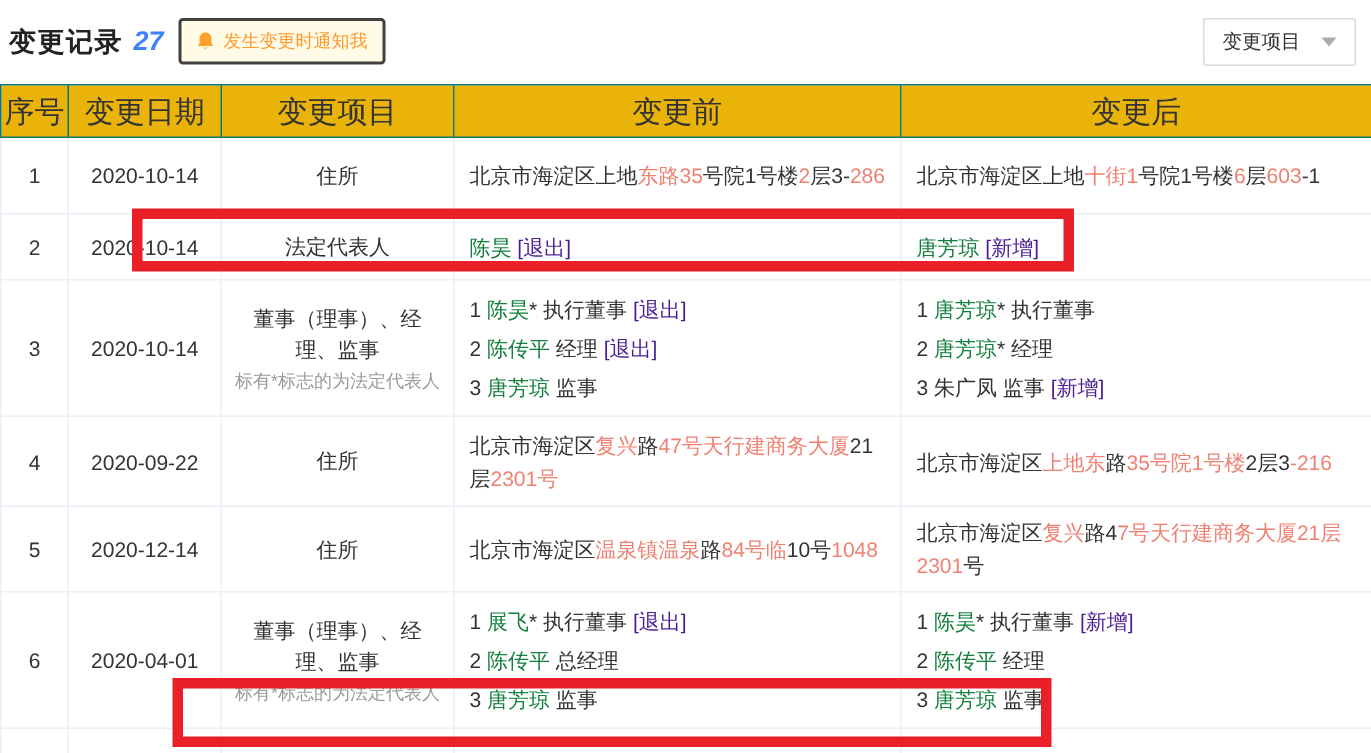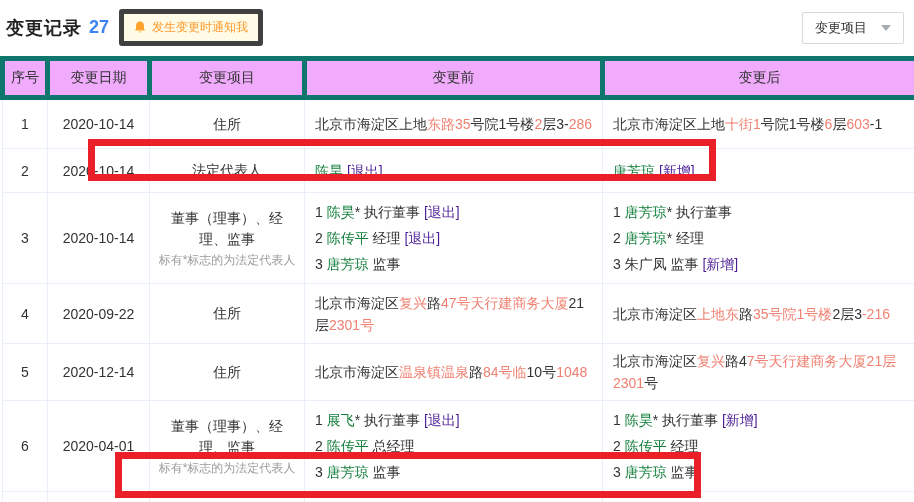--- a/index.html
+++ b/index.html
@@ -4,38 +4,38 @@
 <style>
   html,body{margin:0;padding:0;background:#fff;}
   .page{position:relative;width:914px;height:502px;background:#fff;overflow:hidden;
         font-family:"Liberation Sans","DejaVu Sans",sans-serif;color:#333;}
 
   
   .topbar{display:flex;align-items:center;justify-content:space-between;
           padding:11px 10px 0 6px;height:44px;box-sizing:border-box;}
   .t-left{display:flex;align-items:center;gap:10px;text-align:center;}
   .pg-title{font-size:18px;font-weight:bold;color:#222;letter-spacing:1px;}
-  .pg-count{font-size:18px;font-weight:bold;color:#3e82f7;margin-left:-3px;}
+  .pg-count{font-size:18px;font-weight:bold;color:#3e82f7;margin-left:-3px;font-style:italic;}
   .notify-btn{display:inline-flex;align-items:center;gap:6px;background:#fffbe6;
-          border:5px solid #404040;border-radius:3px;padding:5px 10px;
+          border:2px solid #404040;border-radius:3px;padding:5px 10px;
           font-size:12px;color:#ff9a2e;cursor:pointer;white-space:nowrap;}
   .t-right{display:flex;align-items:center;gap:18px;}
   .filter-dd{display:flex;align-items:center;gap:14px;border:1px solid #d9d9d9;
           border-radius:2px;background:#fff;padding:6px 12px;font-size:13px;
           color:#333;cursor:pointer;white-space:nowrap;}
   .caret{width:0;height:0;border-left:5px solid transparent;border-right:5px solid transparent;
           border-top:6px solid #a7adb5;}
   .logo{display:flex;align-items:center;gap:5px;}
   .logo-text{font-size:21px;font-weight:bold;color:#8b919a;letter-spacing:2px;}
 
   
   table.chg{border-collapse:collapse;table-layout:fixed;width:914px;margin-top:12px;
           font-size:14px;color:#333;}
-  .chg th{background:#f0abfc;border:5px solid #0f766e;font-weight:normal;color:#333;
-          height:32px;font-size:14px;}
+  .chg th{background:#eab308;border:1px solid #0f766e;font-weight:normal;color:#333;
+          height:32px;font-size:20px;}
   .chg td{border:1px solid #e9eff9;vertical-align:middle;overflow:hidden;}
   td.c-no,td.c-date,td.c-item{text-align:center;}
   td.c-before,td.c-after{padding:6px 10px;}
   .addr-line{white-space:nowrap;line-height:22px;overflow:hidden;}
   .list-line{white-space:nowrap;line-height:26px;overflow:hidden;}
   .item-title{line-height:21px;padding:0 12px;}
   .item-note{color:#9b9b9b;font-size:12px;line-height:17px;margin-top:2px;white-space:nowrap;}
   .seg-link{color:#15803d;cursor:pointer;}
   .seg-diff{color:#ef8172;}
   .seg-tag{color:#4c1d95;}

